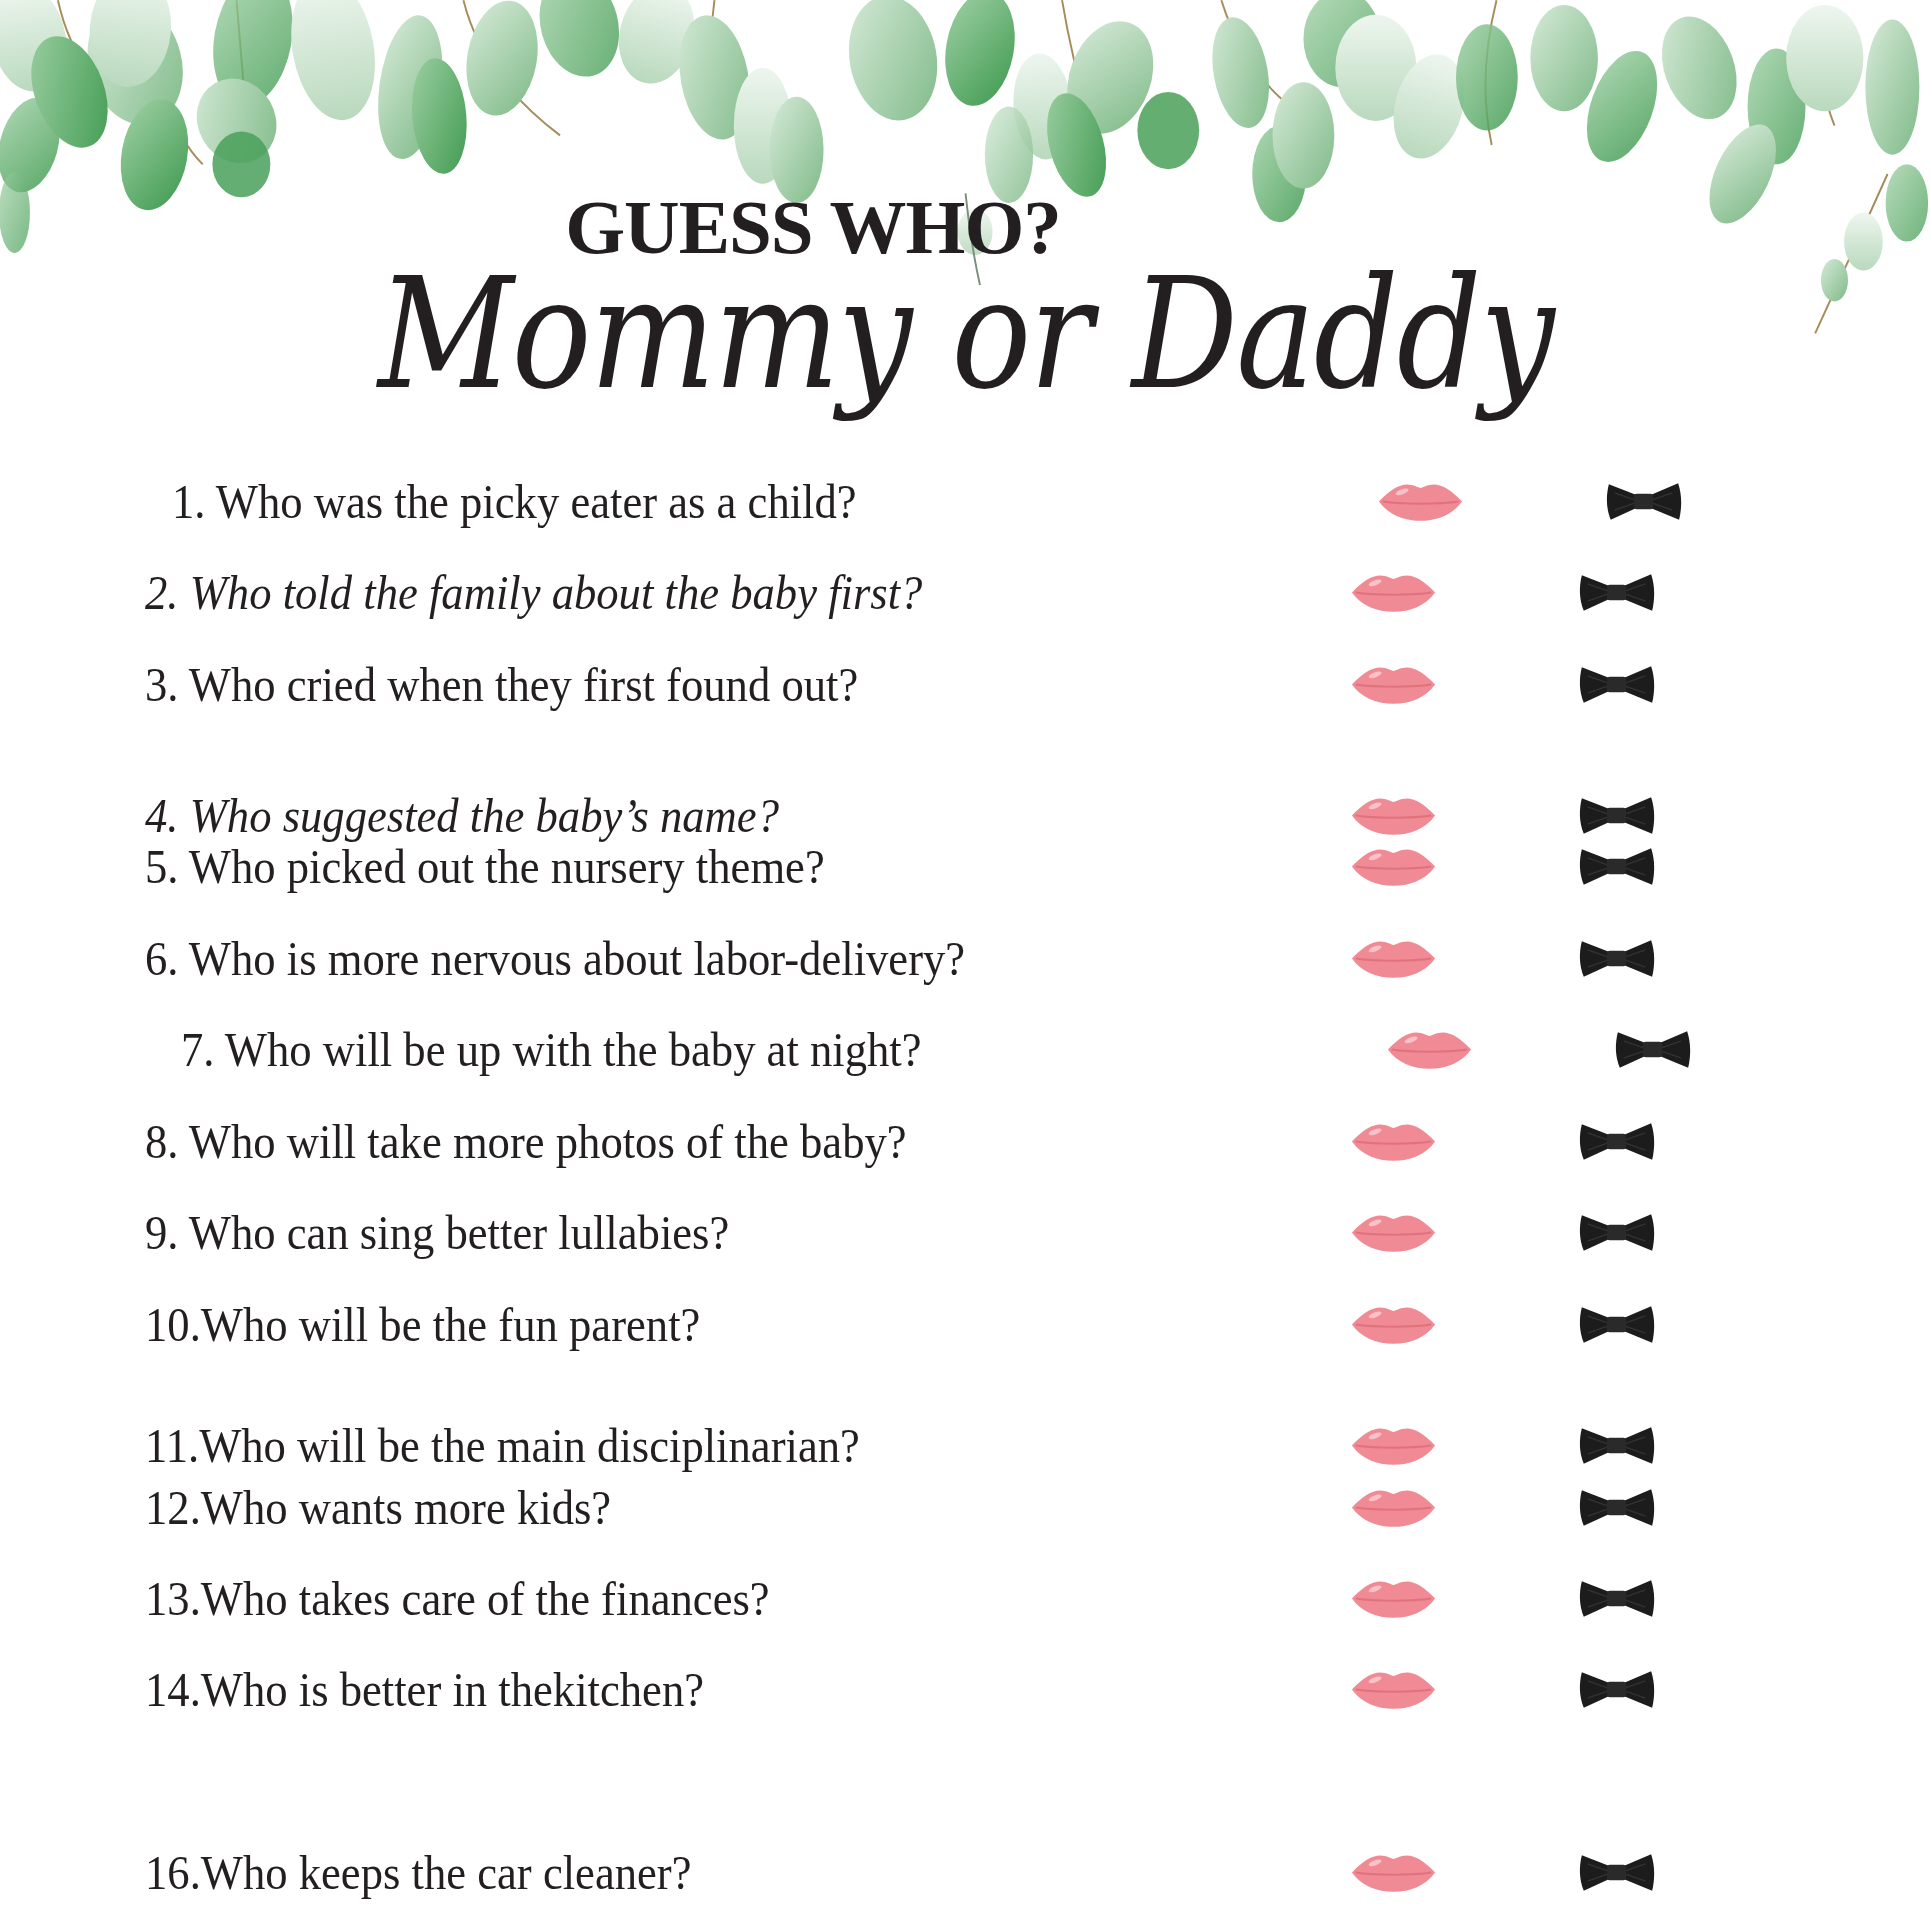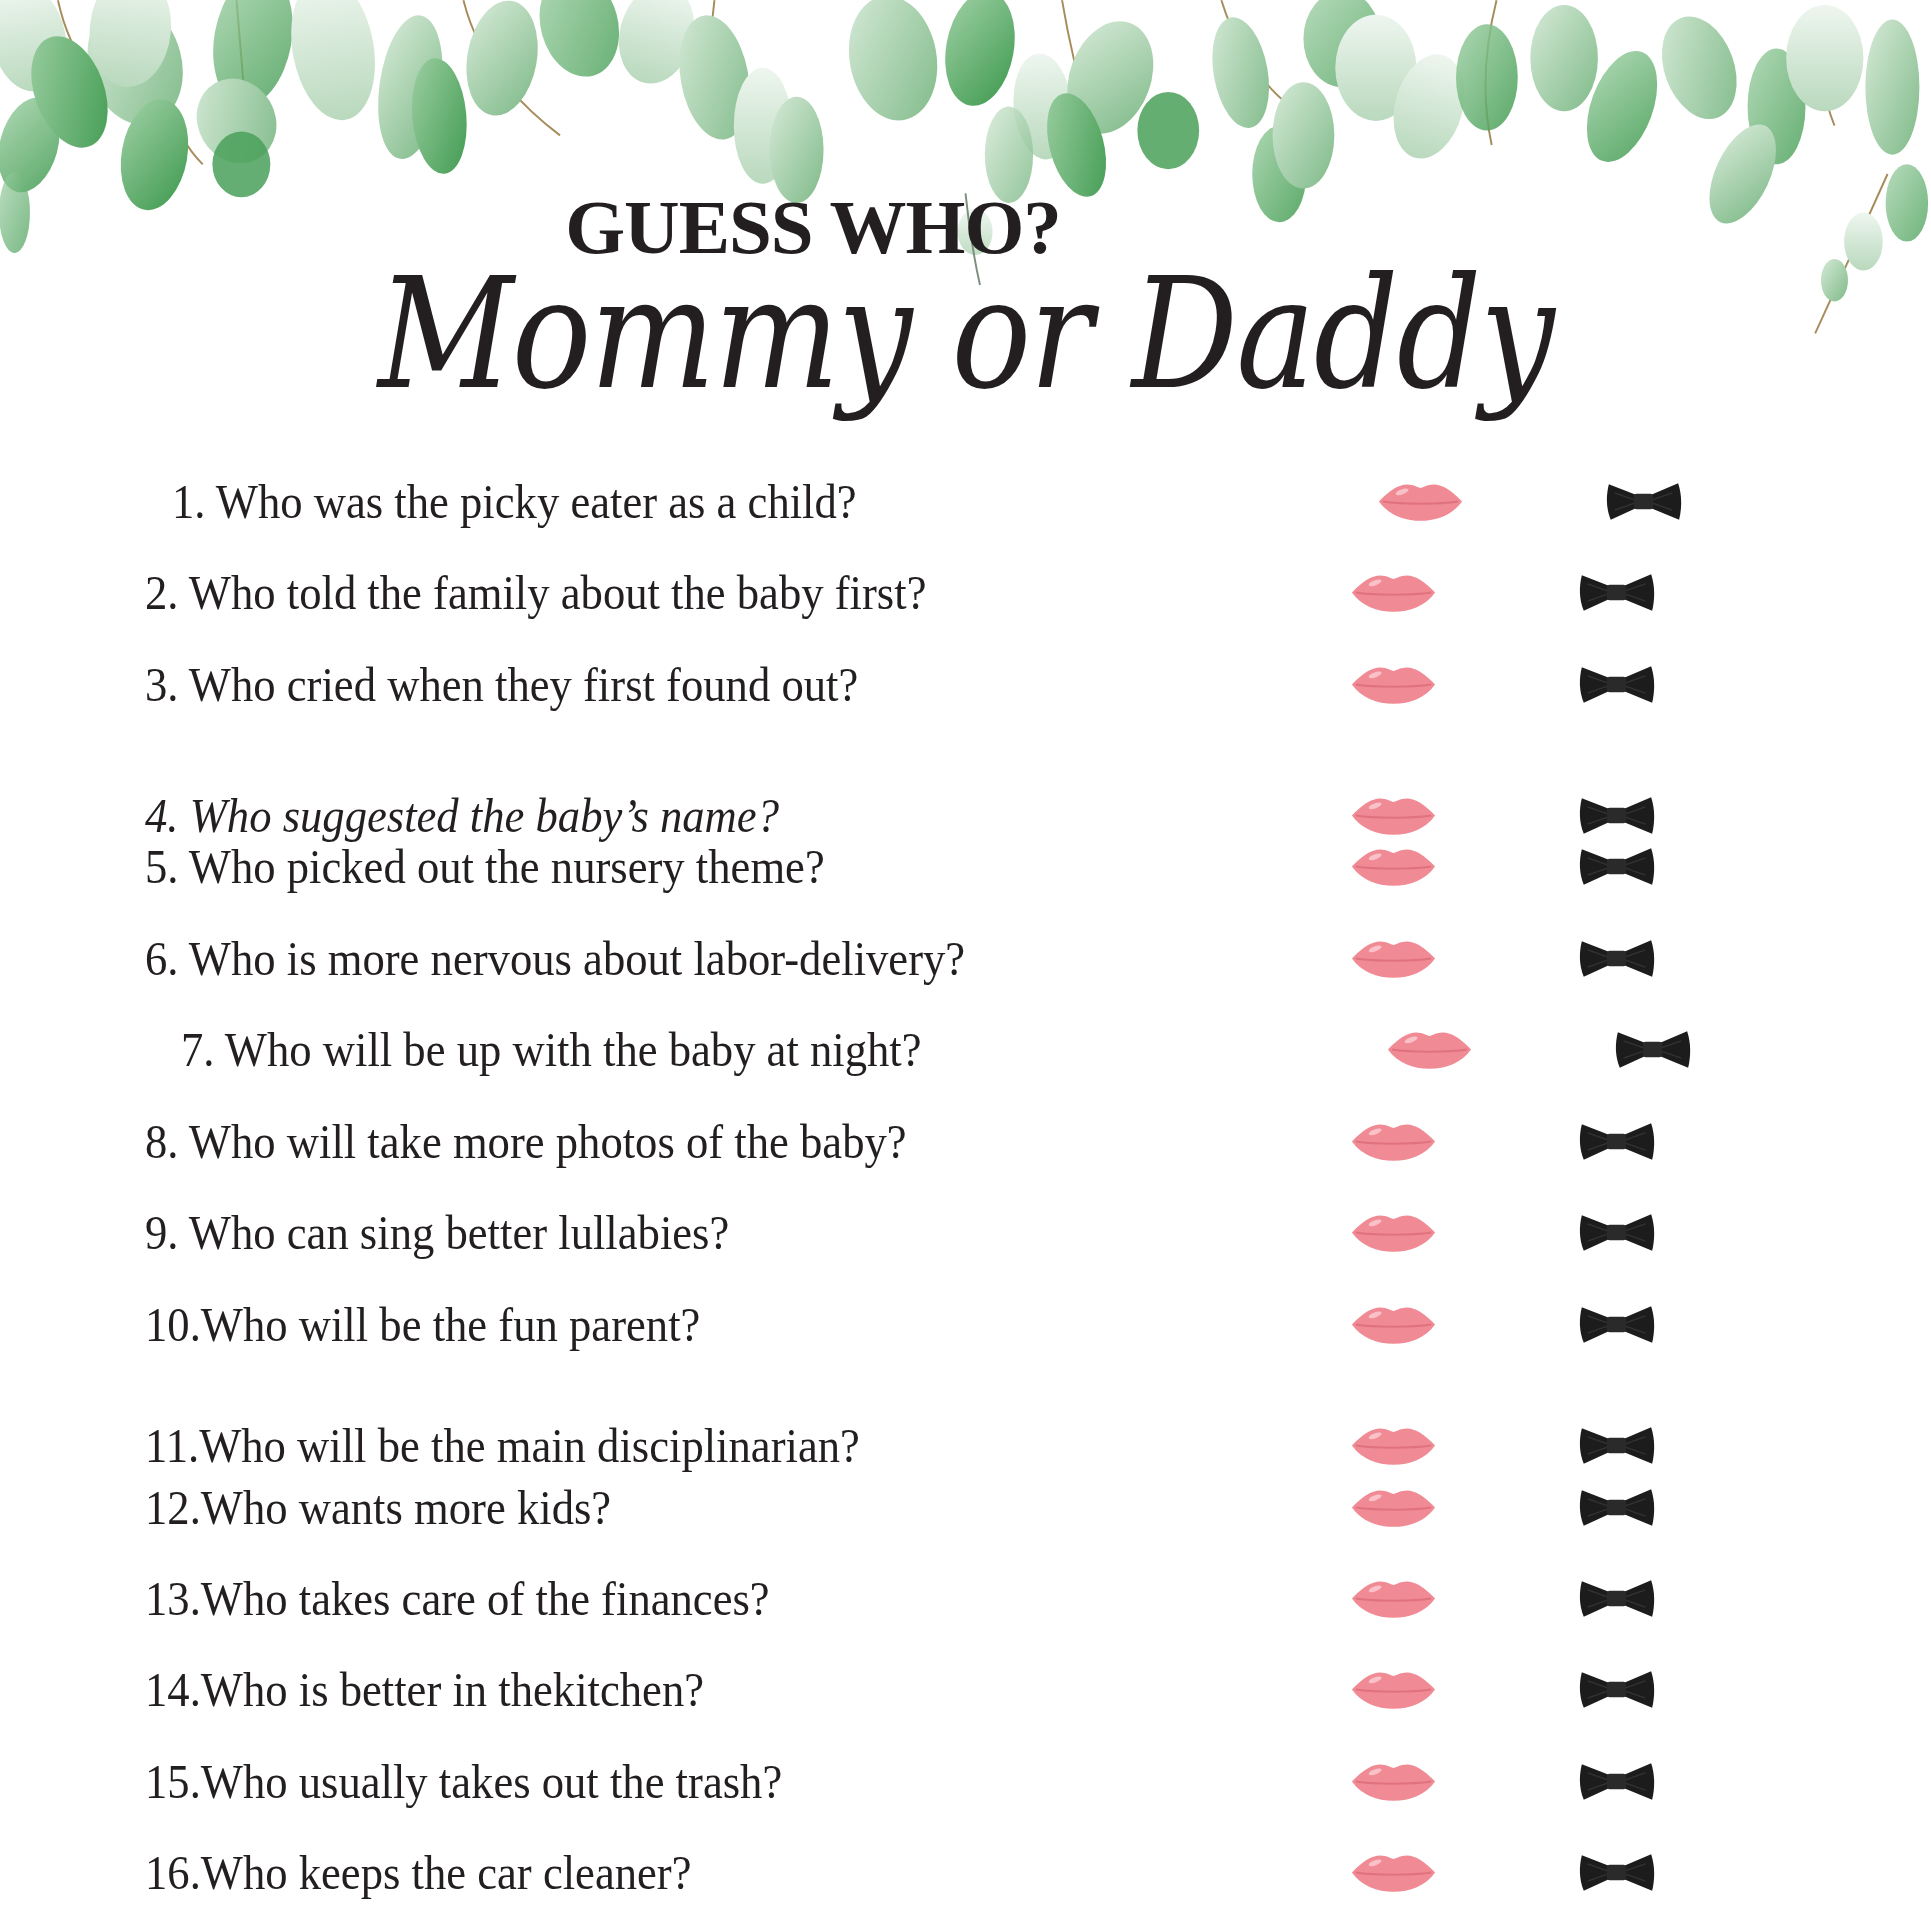--- a/index.html
+++ b/index.html
@@ -119,21 +119,21 @@
       <path d="M6 21 C25 24 65 24 84 21" stroke="#e0727e" stroke-width="2" fill="none"></path>
       <ellipse cx="26" cy="11" rx="7" ry="2.6" fill="#f8c2c8" transform="rotate(-20 26 11)"></ellipse>
     </svg>
     <svg class="icon bowtie" viewBox="0 0 80 42" xmlns="http://www.w3.org/2000/svg">
       <path d="M4 3 L32 14 L32 28 L6 40 C1 28 1 15 4 3 Z" fill="#1c1c1c"></path>
       <path d="M76 2 L48 14 L48 28 L77 40 C80 28 80 14 76 2 Z" fill="#1c1c1c"></path>
       <rect x="30" y="13" width="20" height="16" rx="3" fill="#2a2a2a"></rect>
       <path d="M10 12 L30 19 M10 30 L30 23 M70 12 L50 19 M70 30 L50 23" stroke="#333" stroke-width="1.5"></path>
     </svg>
   </div>
-    <div class="row" style="top: 547px;">
+    <div class="row" style="top: 547px; font-style: italic;">
     <span class="qtext">2.  Who told the family about the baby first?</span>
     <svg class="icon lips" viewBox="0 0 90 42" xmlns="http://www.w3.org/2000/svg">
       <path d="M2 21 C14 8 26 1 36 4 C40 5 43 7 45 7 C47 7 50 5 54 4 C64 1 76 8 88 21 C78 35 62 41 45 41 C28 41 12 35 2 21 Z" fill="#f08a94"></path>
       <path d="M6 21 C25 24 65 24 84 21" stroke="#e0727e" stroke-width="2" fill="none"></path>
       <ellipse cx="26" cy="11" rx="7" ry="2.6" fill="#f8c2c8" transform="rotate(-20 26 11)"></ellipse>
     </svg>
     <svg class="icon bowtie" viewBox="0 0 80 42" xmlns="http://www.w3.org/2000/svg">
       <path d="M4 3 L32 14 L32 28 L6 40 C1 28 1 15 4 3 Z" fill="#1c1c1c"></path>
       <path d="M76 2 L48 14 L48 28 L77 40 C80 28 80 14 76 2 Z" fill="#1c1c1c"></path>
       <rect x="30" y="13" width="20" height="16" rx="3" fill="#2a2a2a"></rect>
@@ -301,34 +301,20 @@
       <path d="M6 21 C25 24 65 24 84 21" stroke="#e0727e" stroke-width="2" fill="none"></path>
       <ellipse cx="26" cy="11" rx="7" ry="2.6" fill="#f8c2c8" transform="rotate(-20 26 11)"></ellipse>
     </svg>
     <svg class="icon bowtie" viewBox="0 0 80 42" xmlns="http://www.w3.org/2000/svg">
       <path d="M4 3 L32 14 L32 28 L6 40 C1 28 1 15 4 3 Z" fill="#1c1c1c"></path>
       <path d="M76 2 L48 14 L48 28 L77 40 C80 28 80 14 76 2 Z" fill="#1c1c1c"></path>
       <rect x="30" y="13" width="20" height="16" rx="3" fill="#2a2a2a"></rect>
       <path d="M10 12 L30 19 M10 30 L30 23 M70 12 L50 19 M70 30 L50 23" stroke="#333" stroke-width="1.5"></path>
     </svg>
   </div>
-    <div class="row" style="top: 1736px;">
-    <span class="qtext">15.Who usually takes out the trash?</span>
-    <svg class="icon lips" viewBox="0 0 90 42" xmlns="http://www.w3.org/2000/svg">
-      <path d="M2 21 C14 8 26 1 36 4 C40 5 43 7 45 7 C47 7 50 5 54 4 C64 1 76 8 88 21 C78 35 62 41 45 41 C28 41 12 35 2 21 Z" fill="#f08a94"></path>
-      <path d="M6 21 C25 24 65 24 84 21" stroke="#e0727e" stroke-width="2" fill="none"></path>
-      <ellipse cx="26" cy="11" rx="7" ry="2.6" fill="#f8c2c8" transform="rotate(-20 26 11)"></ellipse>
-    </svg>
-    <svg class="icon bowtie" viewBox="0 0 80 42" xmlns="http://www.w3.org/2000/svg">
-      <path d="M4 3 L32 14 L32 28 L6 40 C1 28 1 15 4 3 Z" fill="#1c1c1c"></path>
-      <path d="M76 2 L48 14 L48 28 L77 40 C80 28 80 14 76 2 Z" fill="#1c1c1c"></path>
-      <rect x="30" y="13" width="20" height="16" rx="3" fill="#2a2a2a"></rect>
-      <path d="M10 12 L30 19 M10 30 L30 23 M70 12 L50 19 M70 30 L50 23" stroke="#333" stroke-width="1.5"></path>
-    </svg>
-  </div>
     <div class="row" style="top: 1827px;">
     <span class="qtext">16.Who keeps the car cleaner?</span>
     <svg class="icon lips" viewBox="0 0 90 42" xmlns="http://www.w3.org/2000/svg">
       <path d="M2 21 C14 8 26 1 36 4 C40 5 43 7 45 7 C47 7 50 5 54 4 C64 1 76 8 88 21 C78 35 62 41 45 41 C28 41 12 35 2 21 Z" fill="#f08a94"></path>
       <path d="M6 21 C25 24 65 24 84 21" stroke="#e0727e" stroke-width="2" fill="none"></path>
       <ellipse cx="26" cy="11" rx="7" ry="2.6" fill="#f8c2c8" transform="rotate(-20 26 11)"></ellipse>
     </svg>
     <svg class="icon bowtie" viewBox="0 0 80 42" xmlns="http://www.w3.org/2000/svg">
       <path d="M4 3 L32 14 L32 28 L6 40 C1 28 1 15 4 3 Z" fill="#1c1c1c"></path>
       <path d="M76 2 L48 14 L48 28 L77 40 C80 28 80 14 76 2 Z" fill="#1c1c1c"></path>

